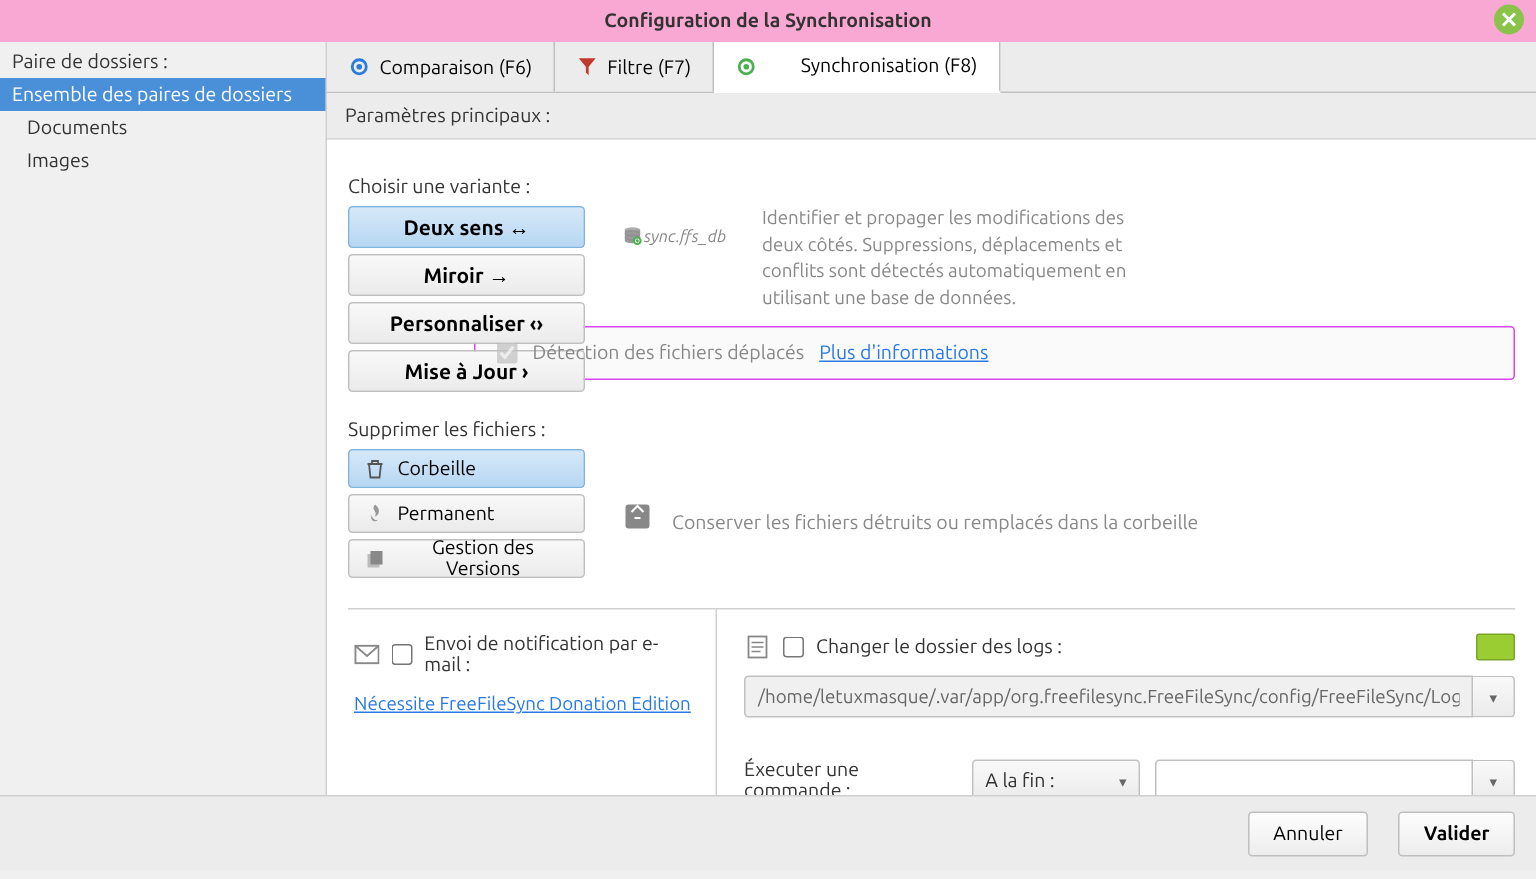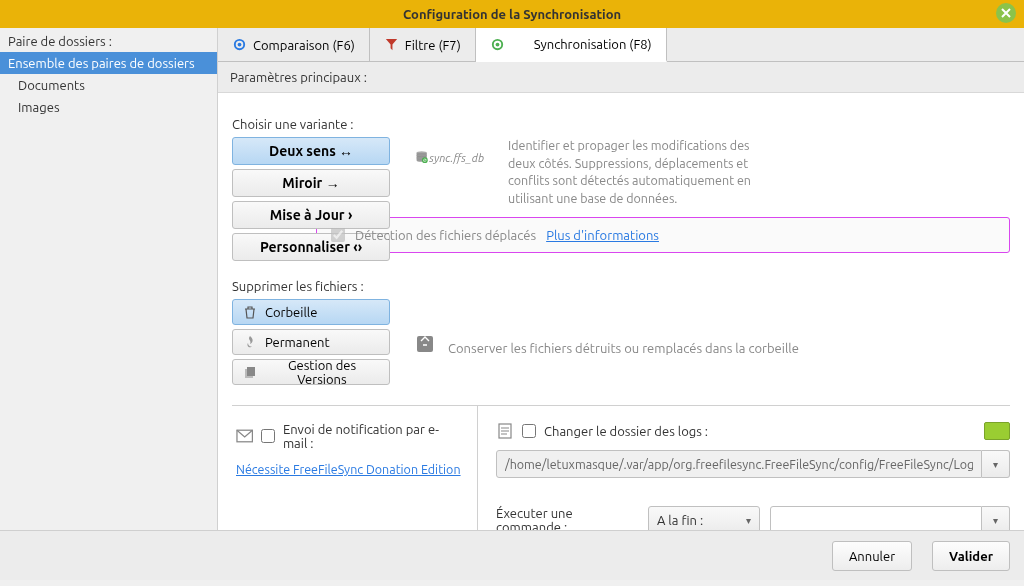--- a/index.html
+++ b/index.html
@@ -1,18 +1,18 @@
 <!DOCTYPE html>
 <html><head>
 <meta charset="utf-8">
 <style>
 * { box-sizing: border-box; margin: 0; padding: 0; font-family: "Segoe UI", "Ubuntu", sans-serif; }
 body { background: #f0f0f0; width: 1024px; height: 586px; overflow: hidden; position: relative; }
 
-.titlebar { height: 28px; display: flex; align-items: center; justify-content: center; position: relative; background: #eab308; }
+.titlebar { height: 28px; display: flex; align-items: center; justify-content: center; position: relative; background: #f9a8d4; }
 .titlebar-title { font-size: 13px; font-weight: bold; color: #333; }
 .close-btn { position: absolute; right: 8px; top: 3px; width: 20px; height: 20px; border-radius: 50%; background: #8bc34a; display: flex; align-items: center; justify-content: center; cursor: pointer; }
 .close-btn svg { width: 12px; height: 12px; }
 
 .main { display: flex; height: 502px; }
 
 .sidebar { width: 218px; border-right: 1px solid #d0d0d0; display: flex; flex-direction: column; }
 .sidebar-header { padding: 6px 8px 4px 8px; font-size: 13px; color: #333; }
 .sidebar-item { padding: 4px 8px 4px 18px; font-size: 13px; color: #333; cursor: pointer; }
 .sidebar-item.top-level { padding-left: 8px; }
@@ -133,24 +133,24 @@
       <div class="section-label">Choisir une variante :</div>
       <div class="variant-row">
         <div class="variant-buttons">
           <button class="variant-btn selected">
               <span>Deux sens ↔</span>
             </button>
           <button class="variant-btn">
               <span>Miroir →</span>
             </button>
           <button class="variant-btn">
+              <span>Personnaliser ‹›</span>
+            </button>
+          <button class="variant-btn">
               <span>Mise à Jour ›</span>
-            </button>
-          <button class="variant-btn">
-              <span>Personnaliser ‹›</span>
             </button>
         </div>
         <div class="db-col">
           <svg class="db-icon" viewBox="0 0 48 40">
             <ellipse cx="24" cy="7" rx="16" ry="5" fill="#b0b0b0"></ellipse>
             <path d="M8 7 L8 30 A16 5 0 0 0 40 30 L40 7" fill="#9a9a9a"></path>
             <ellipse cx="24" cy="15" rx="16" ry="5" fill="none" stroke="#808080" stroke-width="0.7"></ellipse>
             <ellipse cx="24" cy="23" rx="16" ry="5" fill="none" stroke="#808080" stroke-width="0.7"></ellipse>
             <circle cx="34" cy="30" r="9" fill="#4caf50"></circle>
             <path d="M30 30 A4 4 0 0 1 38 30 M38 30 A4 4 0 0 1 30 30" stroke="#fff" stroke-width="1.6" fill="none"></path>

